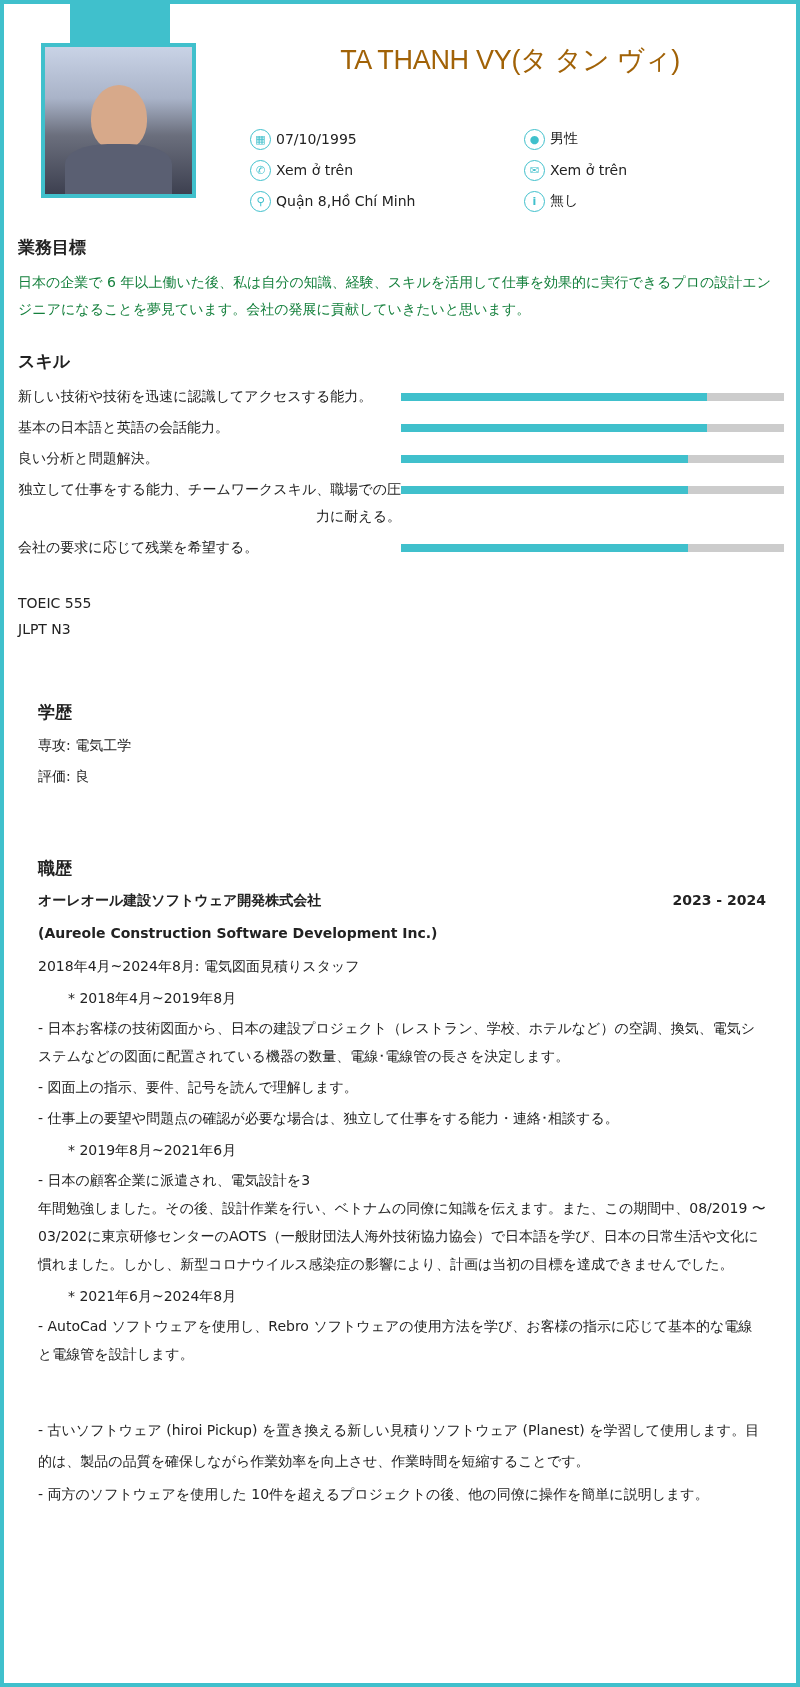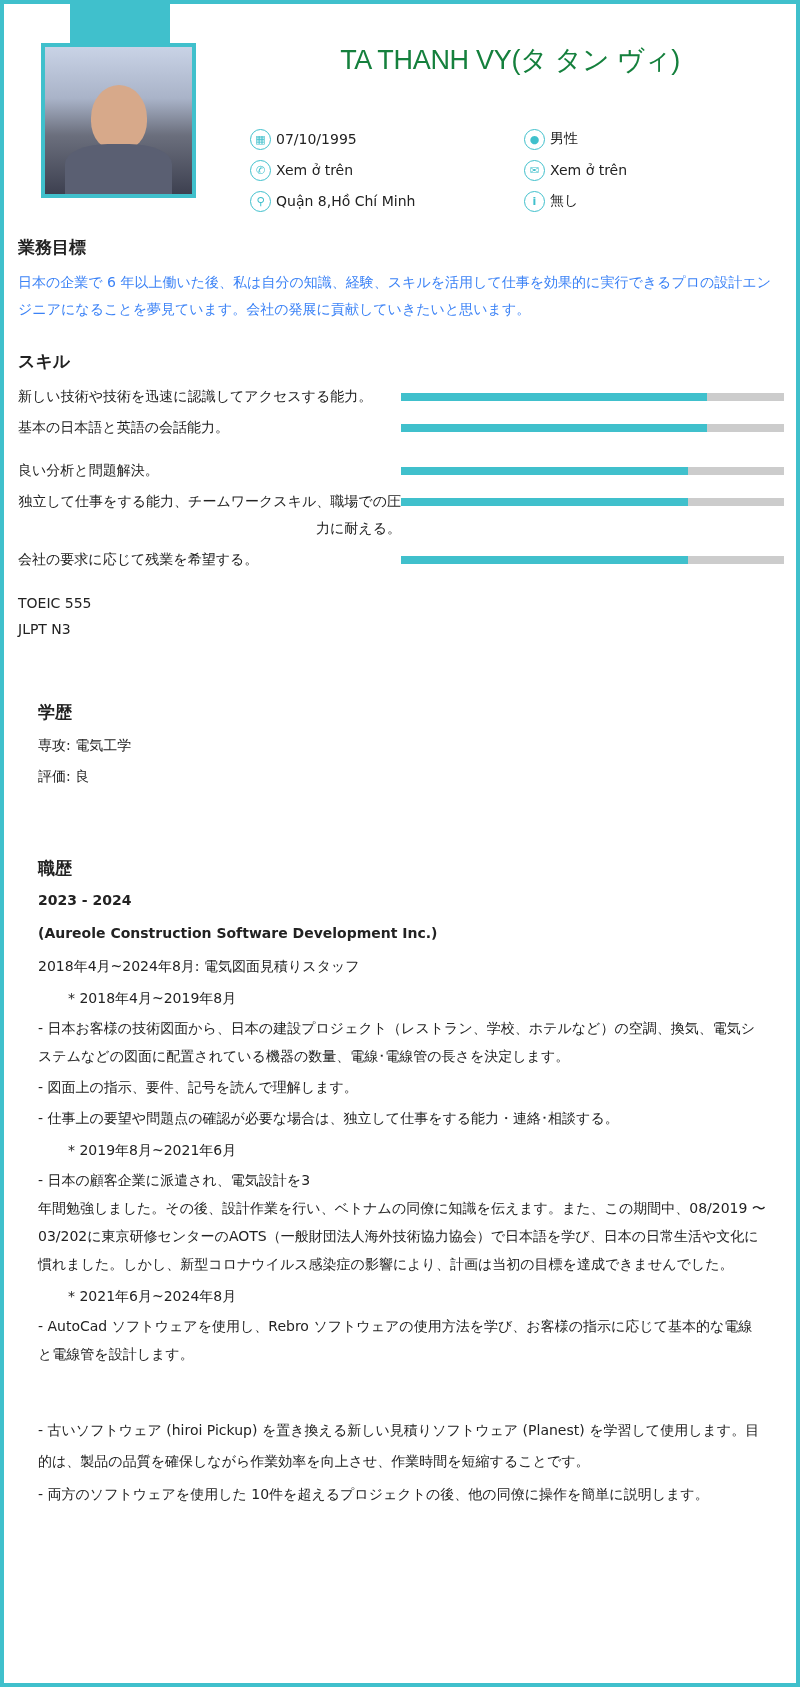--- a/index.html
+++ b/index.html
@@ -34,21 +34,21 @@
       background: #d7a98a;
     }
     .photo-scarf {
       position: absolute; left: 20px; right: 20px; bottom: 0; height: 50px;
       background: #5a5f72; border-radius: 40% 40% 0 0;
     }
     .name {
       position: absolute; left: 230px; right: 10px; top: 38px;
       text-align: center; font-size: 27px; font-weight: normal;
       font-family: "Liberation Sans", "DejaVu Sans", sans-serif;
-      color: #15803d; letter-spacing: -0.3px;
+      color: #a16207; letter-spacing: -0.3px;
     }
     .position {
       position: absolute; left: 230px; right: 10px; top: 84px;
       text-align: center; font-size: 17px; font-style: italic; color: #333;
     }
     .info-grid {
       position: absolute; left: 246px; top: 124px; width: 540px;
     }
     .info-item {
       position: absolute; display: flex; align-items: center;
@@ -57,21 +57,21 @@
     .info-icon {
       width: 21px; height: 21px; border: 1.5px solid #40c0cc; border-radius: 50%;
       display: inline-flex; align-items: center; justify-content: center;
       color: #40c0cc; font-size: 11px; margin-right: 5px; flex-shrink: 0;
       font-weight: bold; background: #fff;
     }
     .section { position: absolute; left: 14px; right: 14px; }
     .section-title {
       font-size: 17px; font-weight: bold; color: #222; margin-bottom: 10px;
     }
-    .para { font-size: 14px; line-height: 27px; color: #3b82f6; }
+    .para { font-size: 14px; line-height: 27px; color: #15803d; }
     .skill-row { position: relative; display: flex; align-items: flex-start; }
     .skill-label { width: 383px; font-size: 14px; line-height: 27px; color: #222; }
     .skill-bar {
       position: absolute; left: 383px; width: 383px; height: 8px;
       background: #cccccc;
     }
     .skill-fill { height: 100%; background: #40c0cc; }
     .cert-line { font-size: 14px; line-height: 26px; }
     .indent { position: absolute; left: 34px; right: 30px; }
     .edu-line { font-size: 14px; line-height: 31px; }
@@ -134,21 +134,21 @@
       <div class="skill-bar" style="top:10px;">
           <div class="skill-fill" style="width:80%;"></div>
         </div>
     </div>
     <div class="skill-row" style="margin-top:4px;">
       <div class="skill-label">基本の日本語と英語の会話能力。</div>
       <div class="skill-bar" style="top:10px;">
           <div class="skill-fill" style="width:80%;"></div>
         </div>
     </div>
-    <div class="skill-row" style="margin-top:16px;">
+    <div class="skill-row" style="margin-top:4px;">
       <div class="skill-label">良い分析と問題解決。</div>
       <div class="skill-bar" style="top:10px;">
           <div class="skill-fill" style="width:75%;"></div>
         </div>
     </div>
     <div class="skill-row" style="margin-top:4px;text-align:right;">
       <div class="skill-label">独立して仕事をする能力、チームワークスキル、職場での圧力に耐える。</div>
       <div class="skill-bar" style="top:10px;">
           <div class="skill-fill" style="width:75%;"></div>
         </div>
@@ -168,20 +168,21 @@
 
   <div class="indent" style="top:697px;">
     <div class="section-title" style="margin-bottom:6px;">学歴</div>
     <div class="edu-line">専攻: 電気工学</div>
     <div class="edu-line">評価: 良</div>
   </div>
 
   <div class="indent" style="top:853px;">
     <div class="section-title" style="margin-bottom:4px;">職歴</div>
     <div class="work-line work-head">
+      <span class="bold">オーレオール建設ソフトウェア開発株式会社</span>
       <span class="bold">2023 - 2024</span>
     </div>
     <div class="work-line bold">(Aureole Construction Software Development Inc.)</div>
     <div class="work-line">2018年4月~2024年8月: 電気図面見積りスタッフ</div>
 
     <div class="sub-period">* 2018年4月~2019年8月</div>
     <div class="work-para gap">- 日本お客様の技術図面から、日本の建設プロジェクト（レストラン、学校、ホテルなど）の空調、換気、電気システムなどの図面に配置されている機器の数量、電線･電線管の長さを決定します。</div>
     <div class="work-para gap">- 図面上の指示、要件、記号を読んで理解します。</div>
     <div class="work-para gap">- 仕事上の要望や問題点の確認が必要な場合は、独立して仕事をする能力・連絡･相談する。</div>
 

